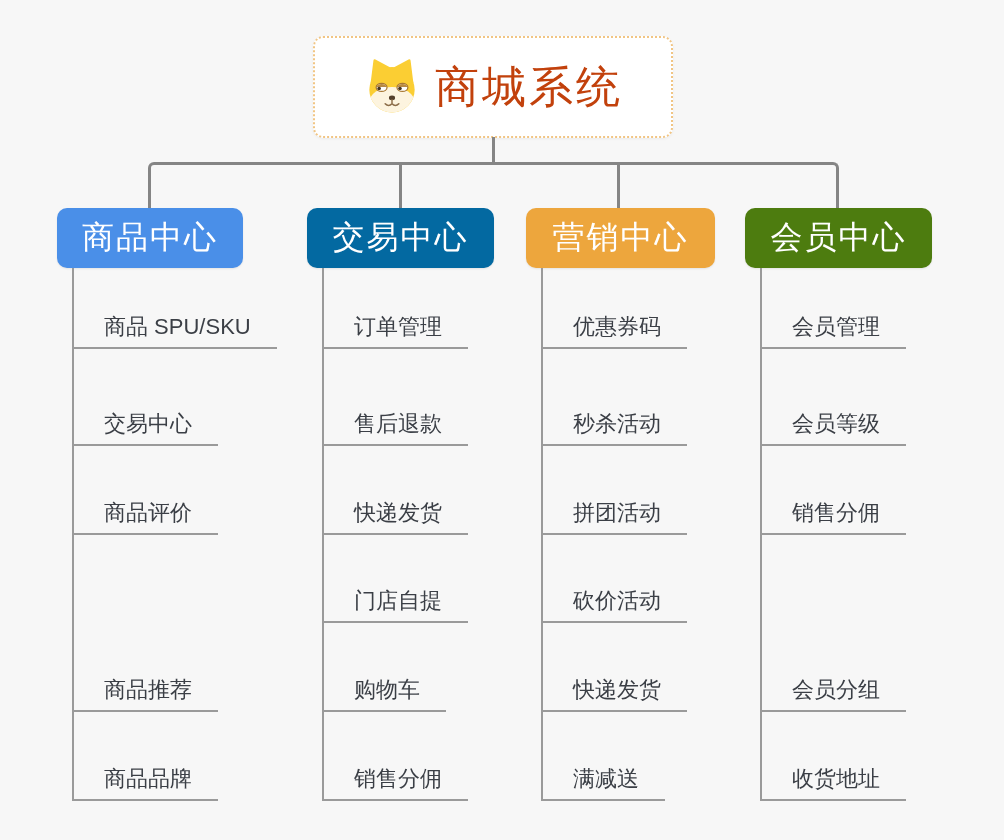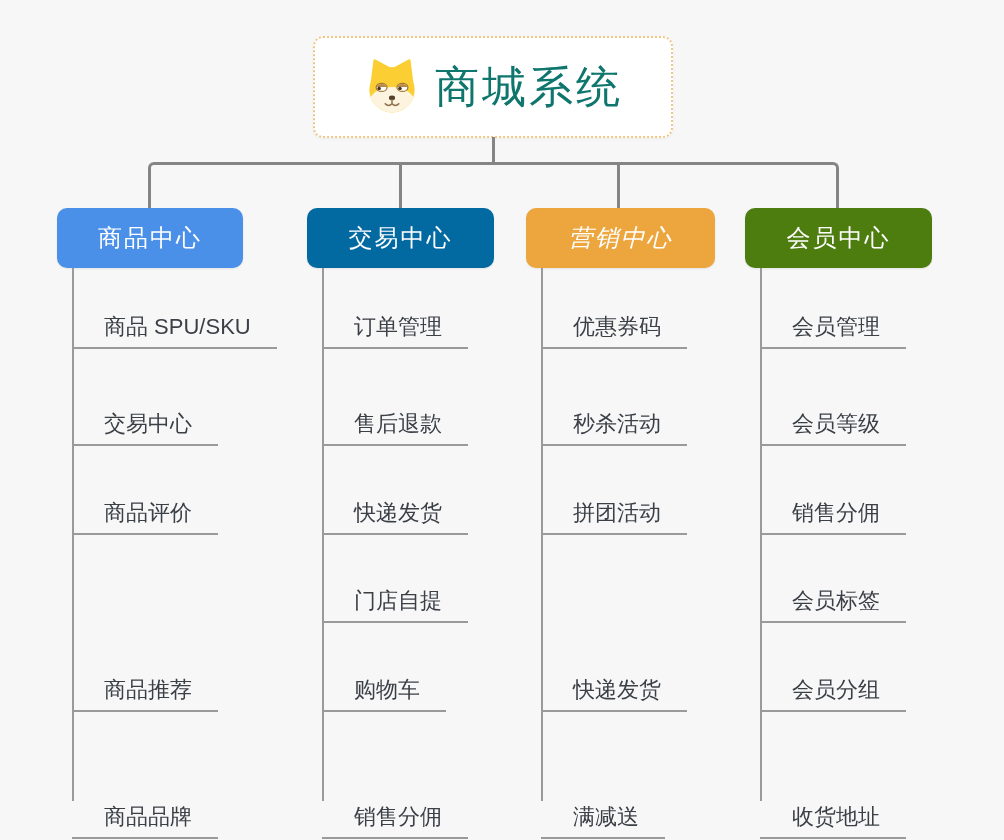--- a/index.html
+++ b/index.html
@@ -15,21 +15,21 @@
   .root-node{
     position:absolute;left:313px;top:36px;width:360px;height:102px;
     background:#ffffff;
     border:2px dotted #f1c584;
     border-radius:10px;
     box-sizing:border-box;
     display:flex;align-items:center;justify-content:center;gap:14px;
     box-shadow:0 1px 3px rgba(0,0,0,0.05);
   }
   .root-title{
-    font-size:44px;line-height:1;color:#0f766e;
+    font-size:44px;line-height:1;color:#c2410c;
     letter-spacing:3px;white-space:nowrap;
   }
   .dog-icon{width:58px;height:58px;display:block;}
 
   
   .stem{position:absolute;left:492px;top:137px;width:3px;height:26px;}
   .bus-frame{
     position:absolute;left:148px;top:162px;width:691px;height:46px;
     border-top:3px solid #858585;
     border-left:3px solid #858585;
@@ -39,26 +39,26 @@
   }
   .drop{position:absolute;top:162px;width:3px;height:46px;}
   .drop-2{left:399px;}
   .drop-3{left:617px;}
 
   
   .branch-box{
     position:absolute;top:208px;height:60px;
     border-radius:10px;
     display:flex;align-items:center;justify-content:center;
-    color:#ffffff;font-size:24px;letter-spacing:2px;white-space:nowrap;
+    color:#ffffff;font-size:32px;letter-spacing:2px;white-space:nowrap;
     box-shadow:0 1px 2px rgba(0,0,0,0.08);
   }
   .branch-1{left:57px;width:186px;}
   .branch-2{left:307px;width:187px;}
-  .branch-3{left:526px;width:189px;font-style:italic;}
+  .branch-3{left:526px;width:189px;}
   .branch-4{left:745px;width:187px;}
 
   
   .rail{position:absolute;top:268px;width:2px;height:533px;}
   .rail-1{left:72px;}
   .rail-2{left:322px;}
   .rail-3{left:541px;}
   .rail-4{left:760px;}
 
   
@@ -71,21 +71,21 @@
   }
   .col-1{left:72px;}
   .col-2{left:322px;}
   .col-3{left:541px;}
   .col-4{left:760px;}
   .row-0{top:314px;}
   .row-1{top:411px;}
   .row-2{top:500px;}
   .row-3{top:588px;}
   .row-4{top:677px;}
-  .row-5{top:804px;}
+  .row-5{top:766px;}
 </style>
 </head>
 <body>
 
 <div class="stage">
 
   <div class="root-node">
     <svg class="dog-icon" viewBox="0 0 64 64" aria-hidden="true">
       <defs>
         <clipPath id="headClip">
@@ -141,23 +141,23 @@
   <div class="leaf col-2 row-0">订单管理</div>
   <div class="leaf col-2 row-1">售后退款</div>
   <div class="leaf col-2 row-2">快递发货</div>
   <div class="leaf col-2 row-3">门店自提</div>
   <div class="leaf col-2 row-4">购物车</div>
   <div class="leaf col-2 row-5">销售分佣</div>
 
   <div class="leaf col-3 row-0">优惠券码</div>
   <div class="leaf col-3 row-1">秒杀活动</div>
   <div class="leaf col-3 row-2">拼团活动</div>
+  <div class="leaf col-3 row-3">砍价活动</div>
   <div class="leaf col-3 row-4">快递发货</div>
   <div class="leaf col-3 row-5">满减送</div>
 
   <div class="leaf col-4 row-0">会员管理</div>
   <div class="leaf col-4 row-1">会员等级</div>
   <div class="leaf col-4 row-2">销售分佣</div>
-  <div class="leaf col-4 row-3">会员标签</div>
   <div class="leaf col-4 row-4">会员分组</div>
   <div class="leaf col-4 row-5">收货地址</div>
 
 </div>
 
 </body></html>

